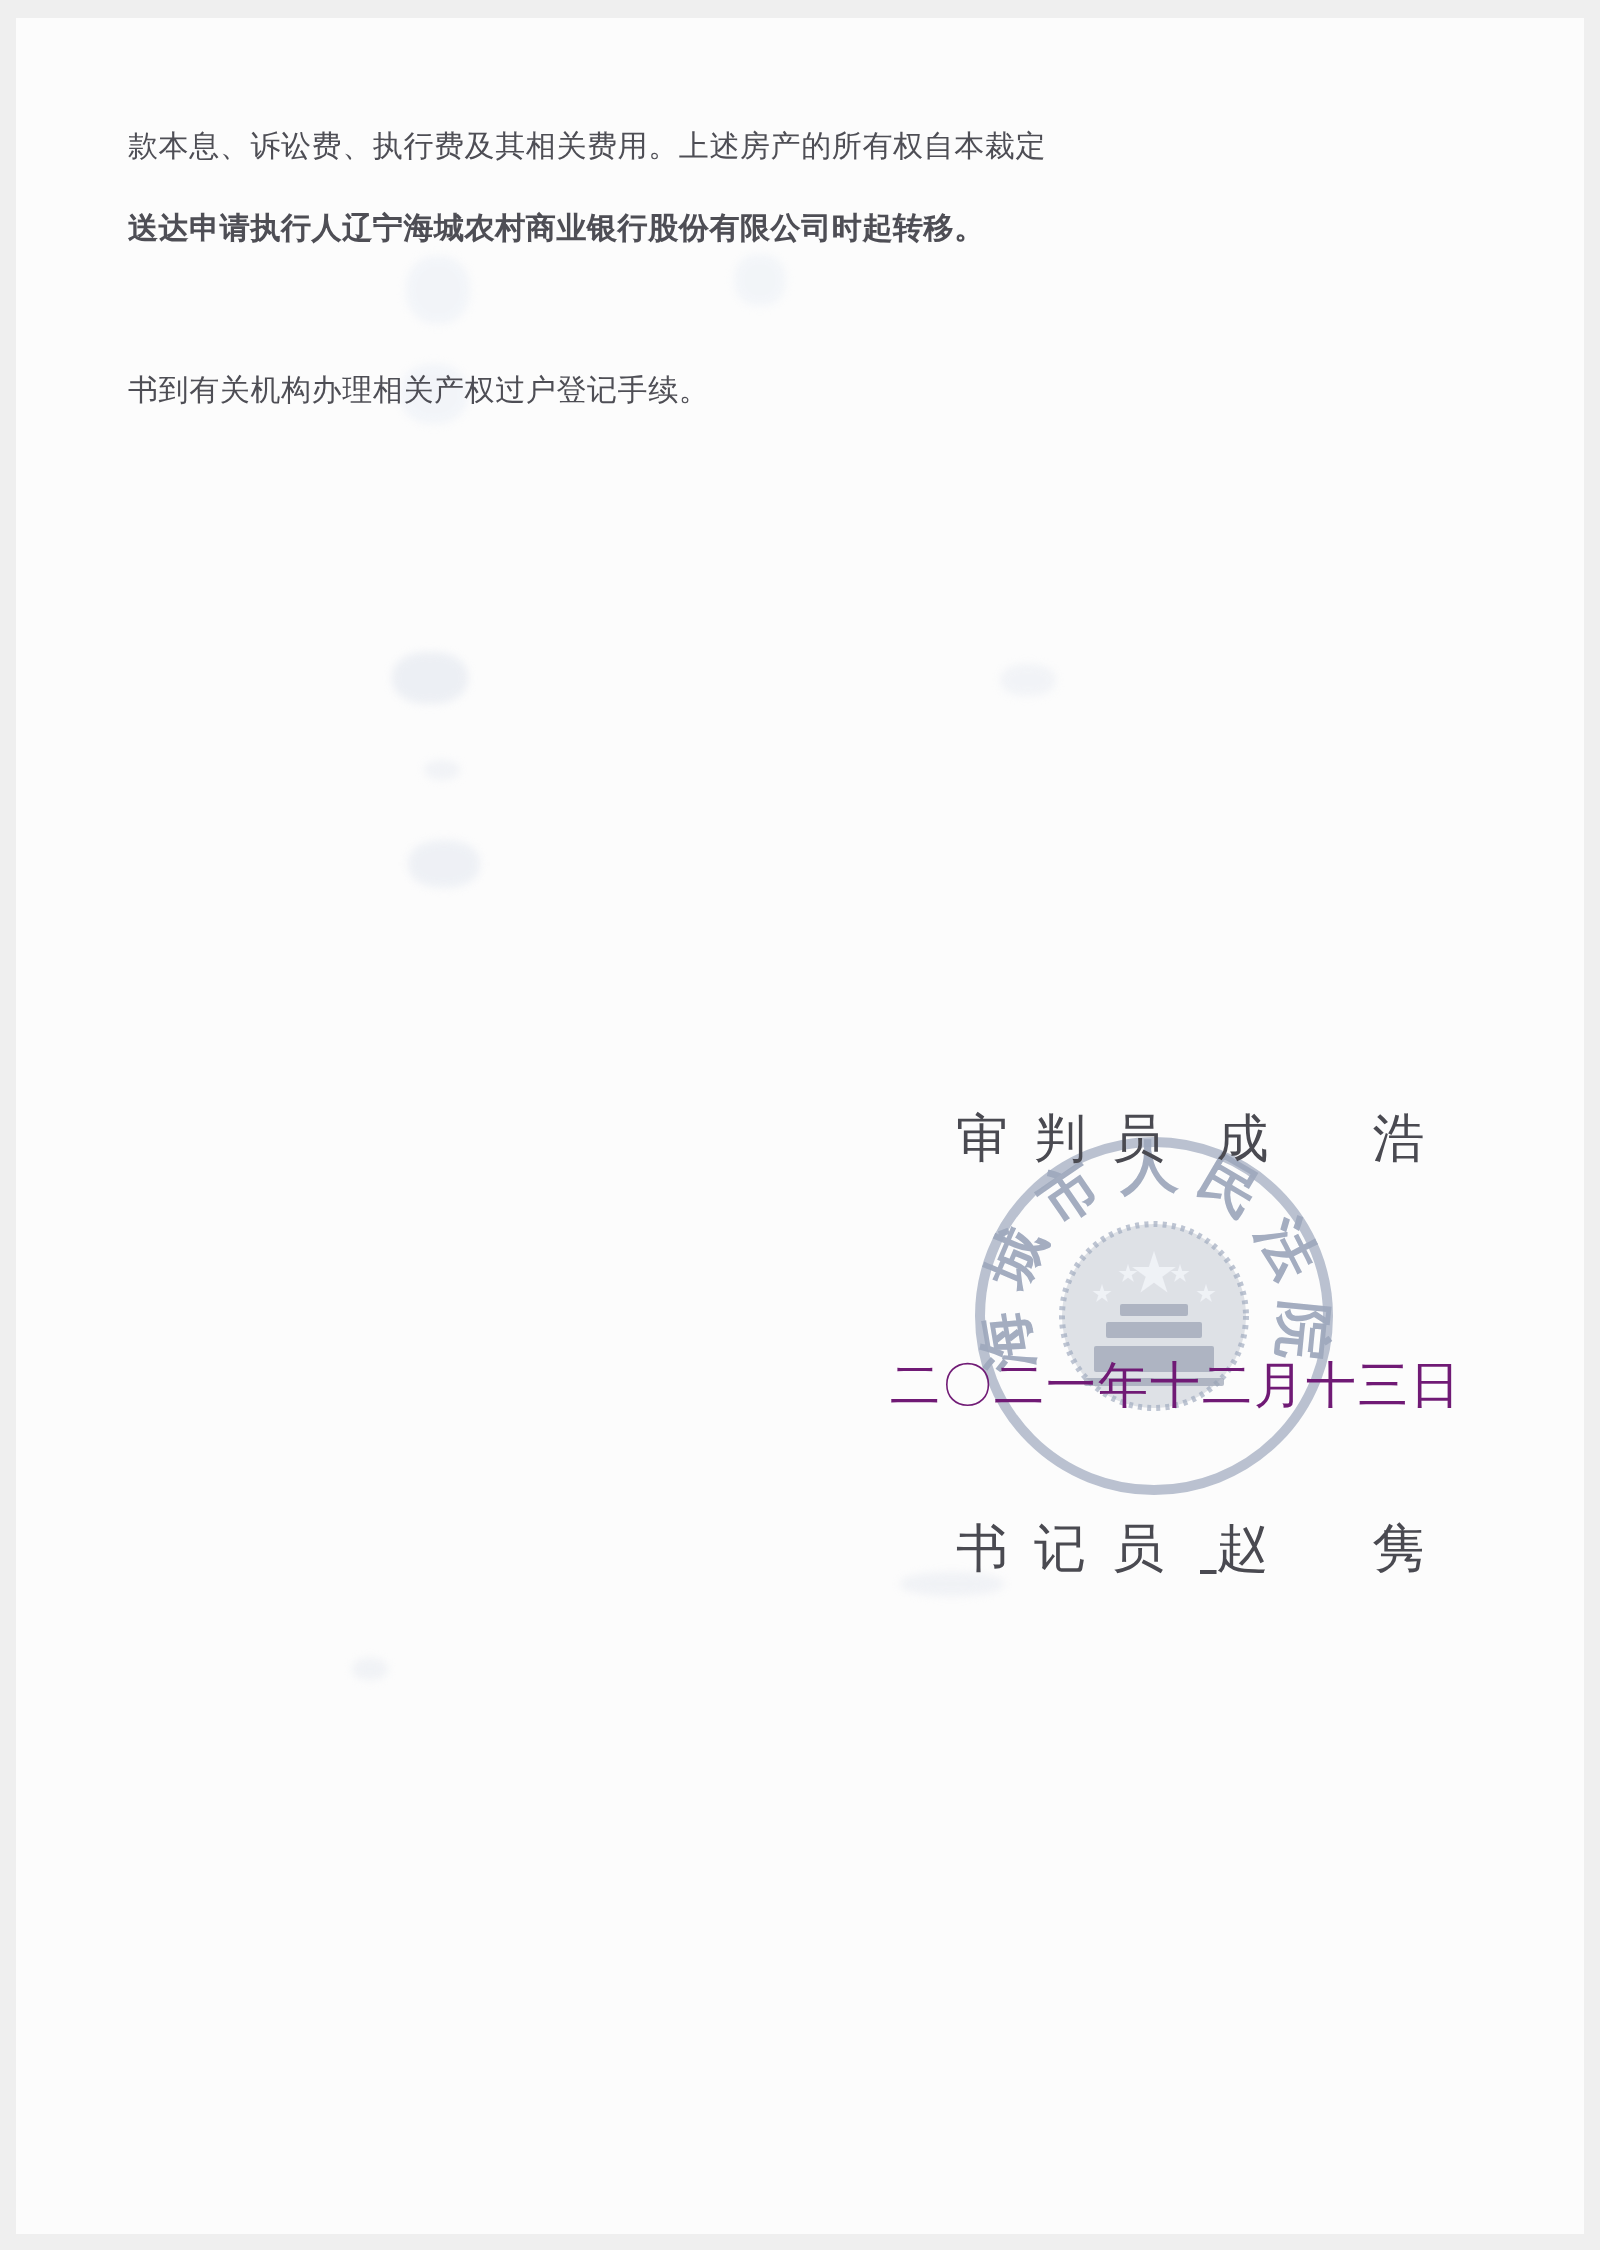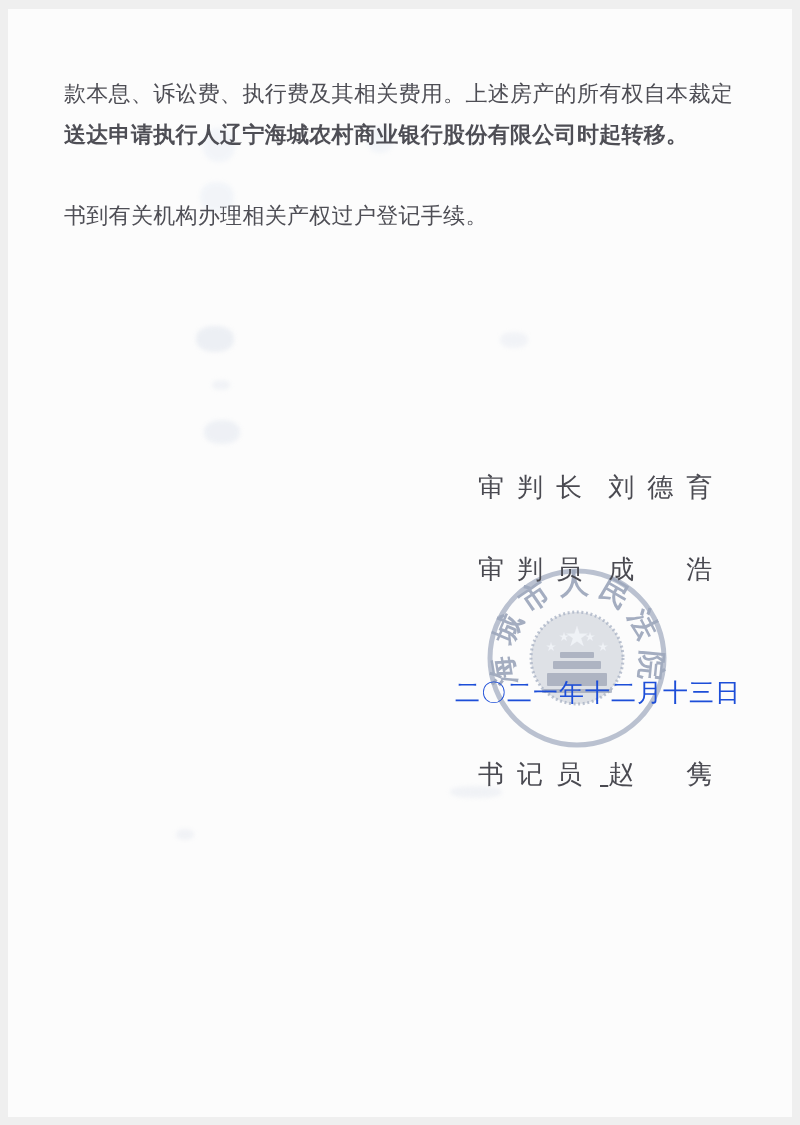--- a/index.html
+++ b/index.html
@@ -12,26 +12,25 @@
   }
   .root { position: absolute; left: 0; top: 0; width: 800px; height: 1125px; }
   .page {
     position: absolute; left: 8px; top: 9px; right: 8px; bottom: 8px;
     background: #fcfcfc;
   }
   
   .text-line {
     position: absolute;
     left: 64px;
-    font-size: 22px;
+    font-size: 15px;
     letter-spacing: 0.3px;
     color: #4e4e55;
     white-space: nowrap;
     z-index: 3;
-    margin-top: 15px;
   }
   .text-line.indent { left: 112px; }
   .l0 { top: 64px; }
   .l1 { top: 105px; font-weight: bold; }
   .l2 { top: 146px; }
   .l3 { top: 186px; }
   .l4 { top: 227px; }
 
   
   .sig-row {
@@ -41,23 +40,23 @@
     font-size: 26px;
     color: #4a4a51;
     z-index: 3;
   }
   .sig-role { display: inline-block; width: 122px; letter-spacing: 13px; }
   .sig-name { display: inline-block; letter-spacing: 13px; }
   .r0 { top: 470px; }
   .r1 { top: 511px; }
   .r2 { top: 552px; }
   .date-line {
-    position: absolute; left: 455px; top: 676px;
+    position: absolute; left: 445px; top: 676px;
     font-size: 25px; letter-spacing: 1px;
-    color: #1d4ed8; white-space: nowrap; z-index: 4;
+    color: #701a75; white-space: nowrap; z-index: 4;
   }
   .clerk-row { top: 757px; text-decoration: underline; }
 
   
   .seal {
     position: absolute; left: 477px; top: 558px;
     width: 200px; height: 200px;
     z-index: 2;
     opacity: 0.92;
   }
@@ -124,24 +123,20 @@
       </g>
       <g fill="#8f99ac" opacity="0.68">
         <rect x="-17" y="-6" width="34" height="6" rx="1"></rect>
         <rect x="-24" y="3" width="48" height="8" rx="1"></rect>
         <rect x="-30" y="15" width="60" height="13" rx="1"></rect>
         <rect x="-35" y="31" width="70" height="4" rx="1"></rect>
       </g>
     </g>
   </svg>
 
-  <div class="sig-row r0">
-    <span class="sig-role">审判长</span>
-    <span class="sig-name">刘德育</span>
-  </div>
   <div class="sig-row r2">
     <span class="sig-role">审判员</span>
     <span class="sig-name">成　浩</span>
   </div>
 
   <div class="date-line">二〇二一年十二月十三日</div>
 
   <div class="sig-row clerk-row">
     <span class="sig-role">书记员</span>
     <span class="sig-name">赵　隽</span>

